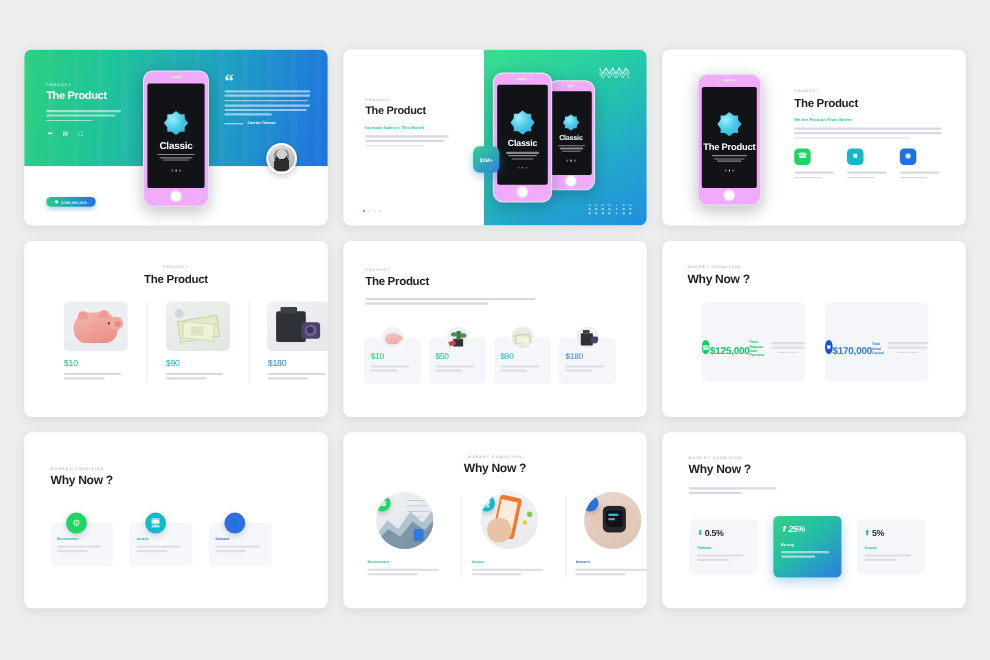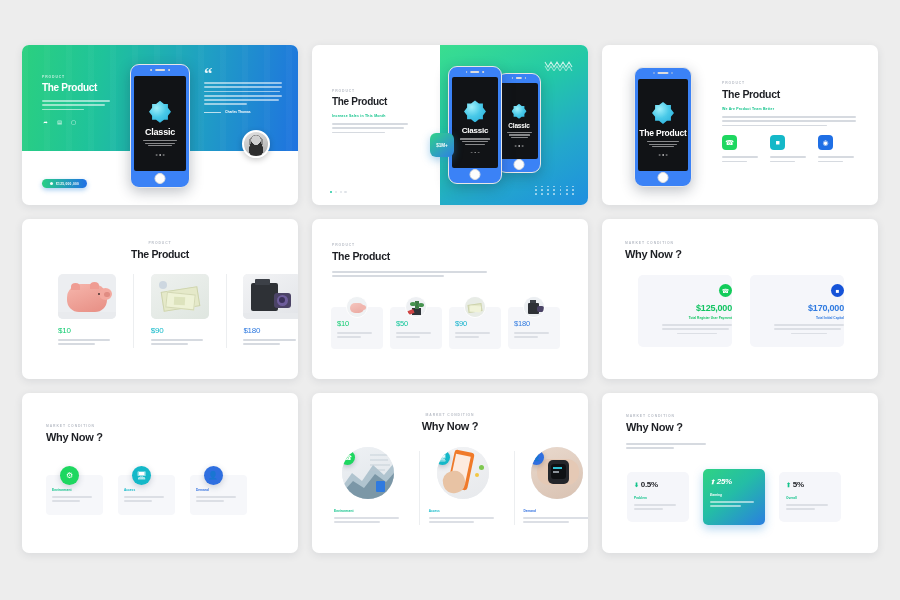--- a/index.html
+++ b/index.html
@@ -42,21 +42,21 @@
     font-weight: bold; letter-spacing: -.3px; color: #1d1f24;
   }
   .title.ondark { color: #fff; }
   .lorem-line { display: block; height: 1.7px; border-radius: 1px; background: #d6dae0; margin-bottom: 2.6px; }
   .lorem-line.ondark { background: rgba(255,255,255,.55); }
   .sub-green { color: #12c38b; font-size: 3.5px; font-weight: bold; letter-spacing: .2px; }
 
   
   .phone {
     position: absolute;
-    background: #3b82f6;
+    background: #f0abfc;
     border-radius: 9px;
     box-shadow: 0 4px 14px rgba(25,35,55,.28);
     border: .6px solid #e7e7e7;
   }
   .phone .screen {
     position: absolute; left: 5.5%; right: 5.5%; top: 9%; bottom: 13%;
     background: #111316; border-radius: 2px;
     display: flex; flex-direction: column;
     align-items: center; justify-content: center;
   }
@@ -179,21 +179,21 @@
   }
   .mc .bub {
     position: absolute; top: -11px; left: 50%; transform: translateX(-50%);
     width: 22px; height: 22px; border-radius: 50%; background: #eef0f3; overflow: hidden;
     border: 1.5px solid #fff;
   }
 
   
   .bigcard {
     width: 94px; height: 72px; border-radius: 5px; background: #f5f6fa;
-    display: flex; flex-direction: column; align-items: flex-end;
+    display: flex; flex-direction: row; align-items: center;
     padding-top: 9px;
   }
   .circ-ic {
     width: 13px; height: 13px; border-radius: 50%;
     display: flex; align-items: center; justify-content: center;
     color: #fff; font-size: 6px;
   }
   .bigval { font-weight: bold; margin-top: 6px; letter-spacing: -.2px; }
   .biglab { font-size: 3.2px; font-weight: bold; margin-top: 3px; }
 

